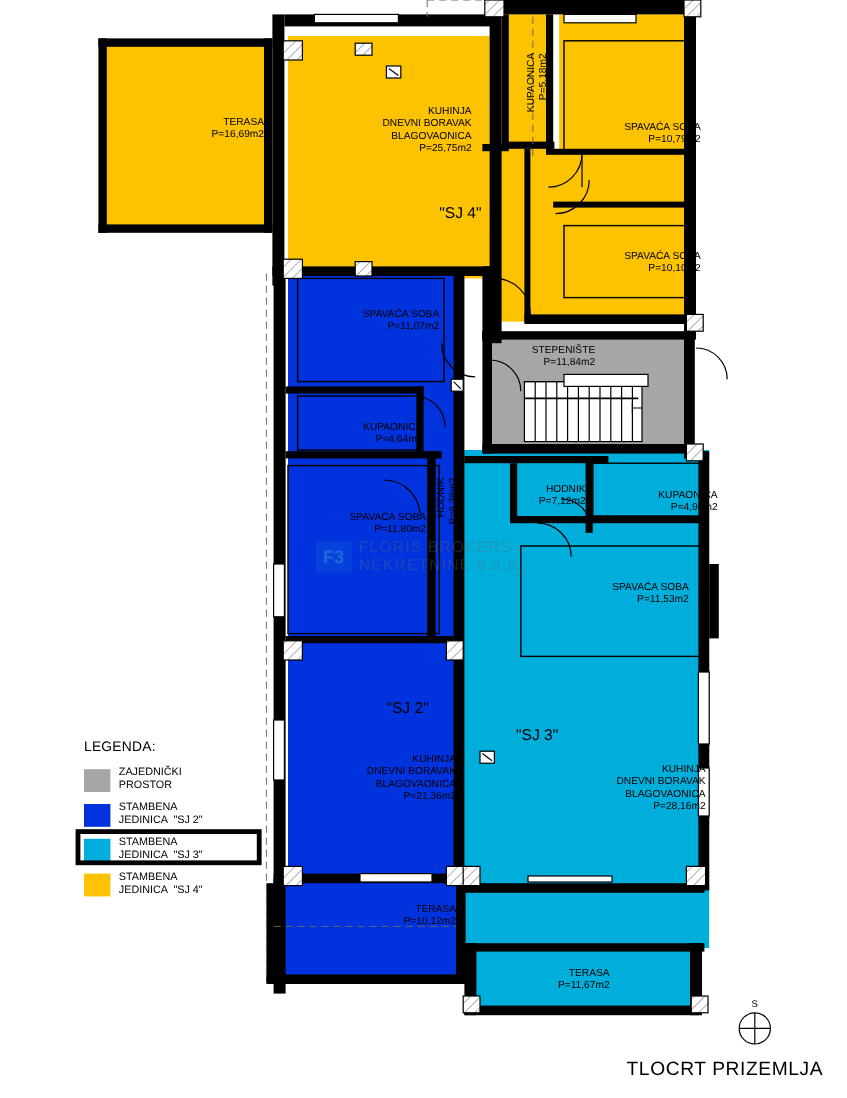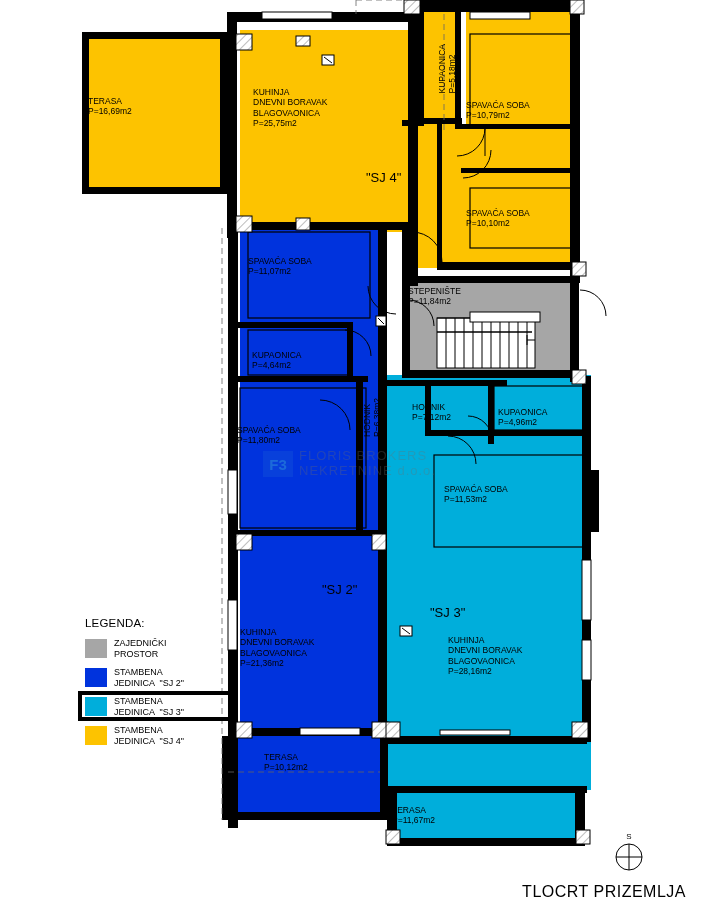--- a/index.html
+++ b/index.html
@@ -10,21 +10,21 @@
     font-family: "Liberation Sans", sans-serif;
     position: relative;
     overflow: hidden;
     color: #000;
   }
   #plan {
     position: absolute; left:0; top:0; width:706px; height:915px;
   }
   .room-label {
     position: absolute;
-    text-align: left;
+    text-align: right;
     font-size: 8.5px;
     line-height: 1.22;
     color: #000;
     white-space: pre;
     pointer-events: none;
     font-family: "Liberation Sans", sans-serif;
   }
   .unit-label {
     position: absolute;
     font-size: 13px;
@@ -33,32 +33,32 @@
     white-space: nowrap;
     font-family: "Liberation Sans", sans-serif;
   }
   .vert {
     writing-mode: vertical-rl;
     transform: rotate(180deg);
   }
   
   #legend {
     position: absolute;
-    left: 85px; top: 617px;
+    left: 70px; top: 617px;
     width: 165px;
     font-size: 9.5px;
   }
   #legend .legend-title {
     font-size: 11.5px;
     margin-bottom: 8px;
     letter-spacing: .2px;
   }
   .legend-row {
     display: flex;
-    align-items: center;
+    align-items: flex-end;
     margin-bottom: 6px;
     position: relative;
   }
   .legend-swatch {
     width: 22px; height: 19px;
     margin-right: 7px;
     flex: 0 0 auto;
     border: 0;
   }
   .legend-text {

